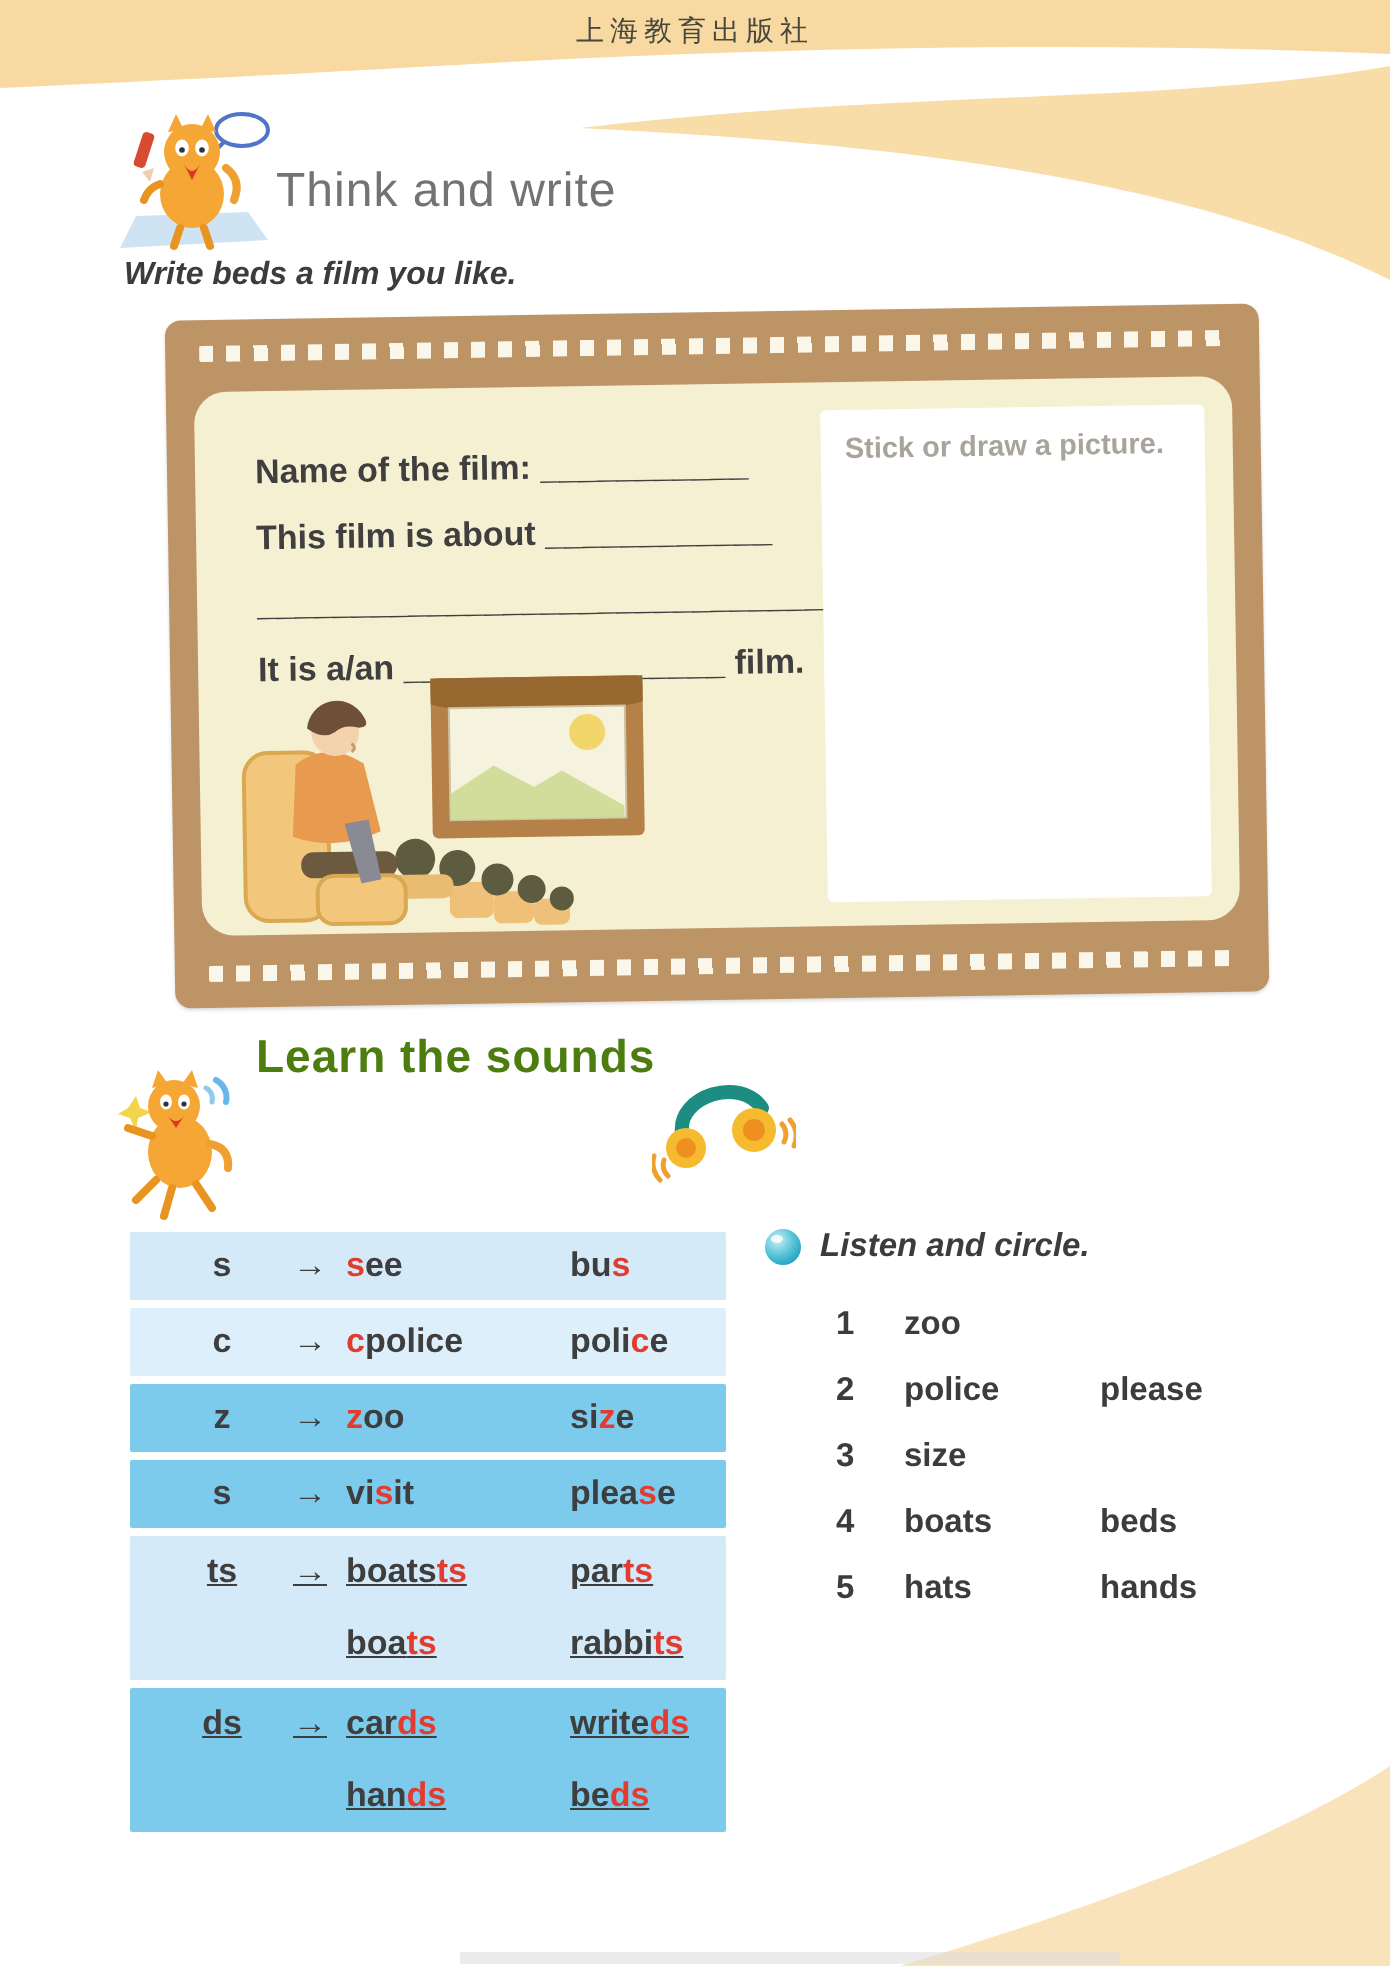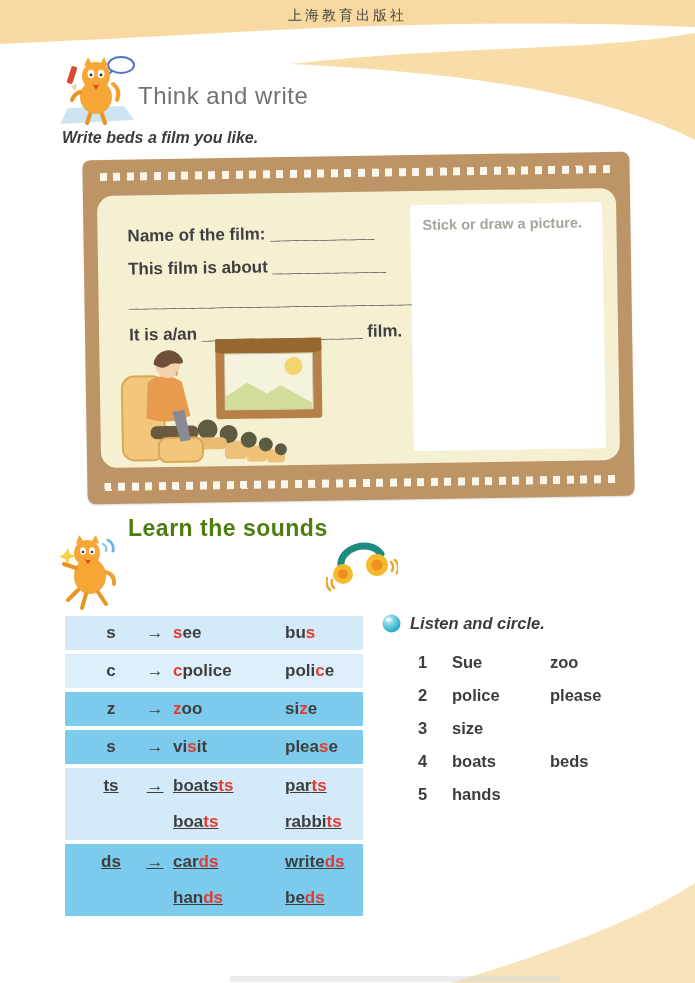--- a/index.html
+++ b/index.html
@@ -244,39 +244,39 @@
           </radialGradient>
         </defs>
         <circle cx="9.5" cy="9.5" r="9" fill="url(#ball)"></circle>
         <ellipse cx="6.5" cy="5.5" rx="3" ry="2" fill="#ffffff" opacity="0.8"></ellipse>
       </svg>
       <span class="listen-title">Listen and circle.</span>
     </div>
     <div class="listen-items">
       <div class="l-row">
         <span>1</span>
-        <span>Sue</span>
         <span>zoo</span>
       </div>
       <div class="l-row">
         <span>2</span>
         <span>police</span>
         <span>please</span>
       </div>
       <div class="l-row">
         <span>3</span>
         <span>size</span>
       </div>
       <div class="l-row">
         <span>4</span>
         <span>boats</span>
         <span>beds</span>
       </div>
       <div class="l-row">
         <span>5</span>
+        <span>hats</span>
         <span>hands</span>
       </div>
     </div>
   </div>
 
   <div class="page-num">51</div>
 
   <svg class="bottom-deco" viewBox="0 0 695 105" xmlns="http://www.w3.org/2000/svg">
     <path d="M695,5 C645,38 560,72 450,105 L695,105 Z" fill="#f9e3ba"></path>
     <rect x="230" y="98" width="330" height="6" fill="#dcdcdc" opacity="0.55"></rect>

